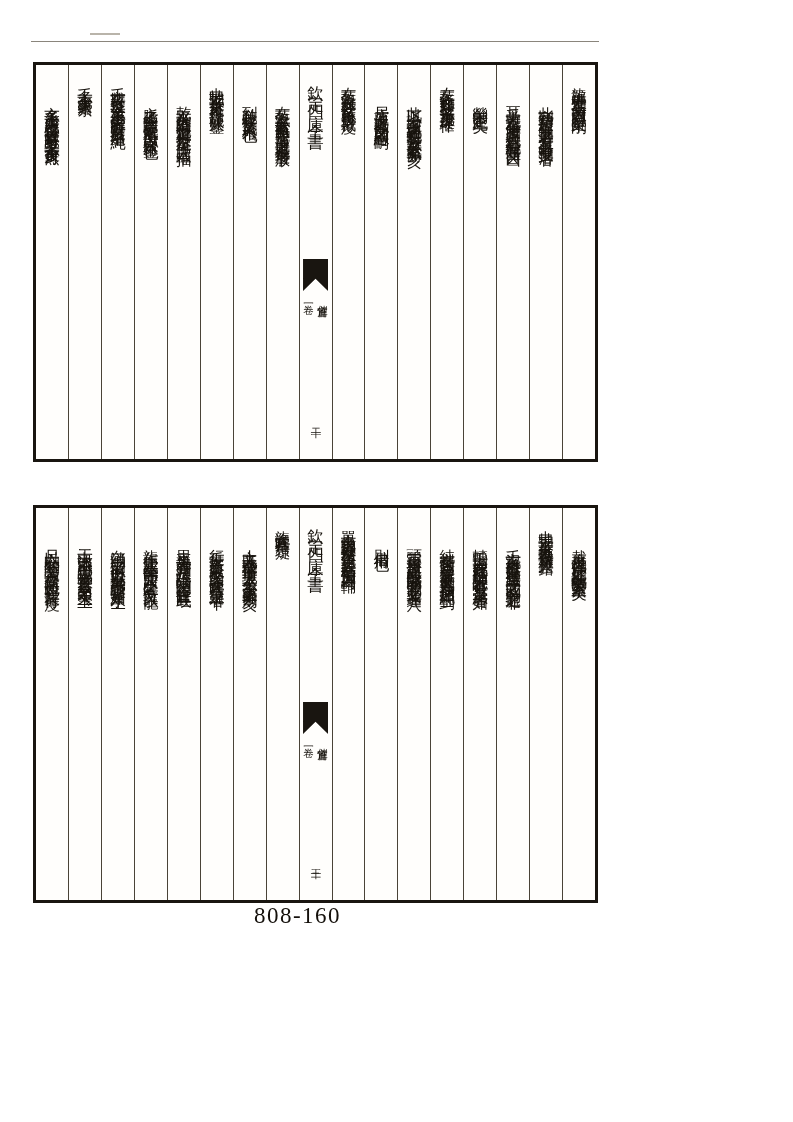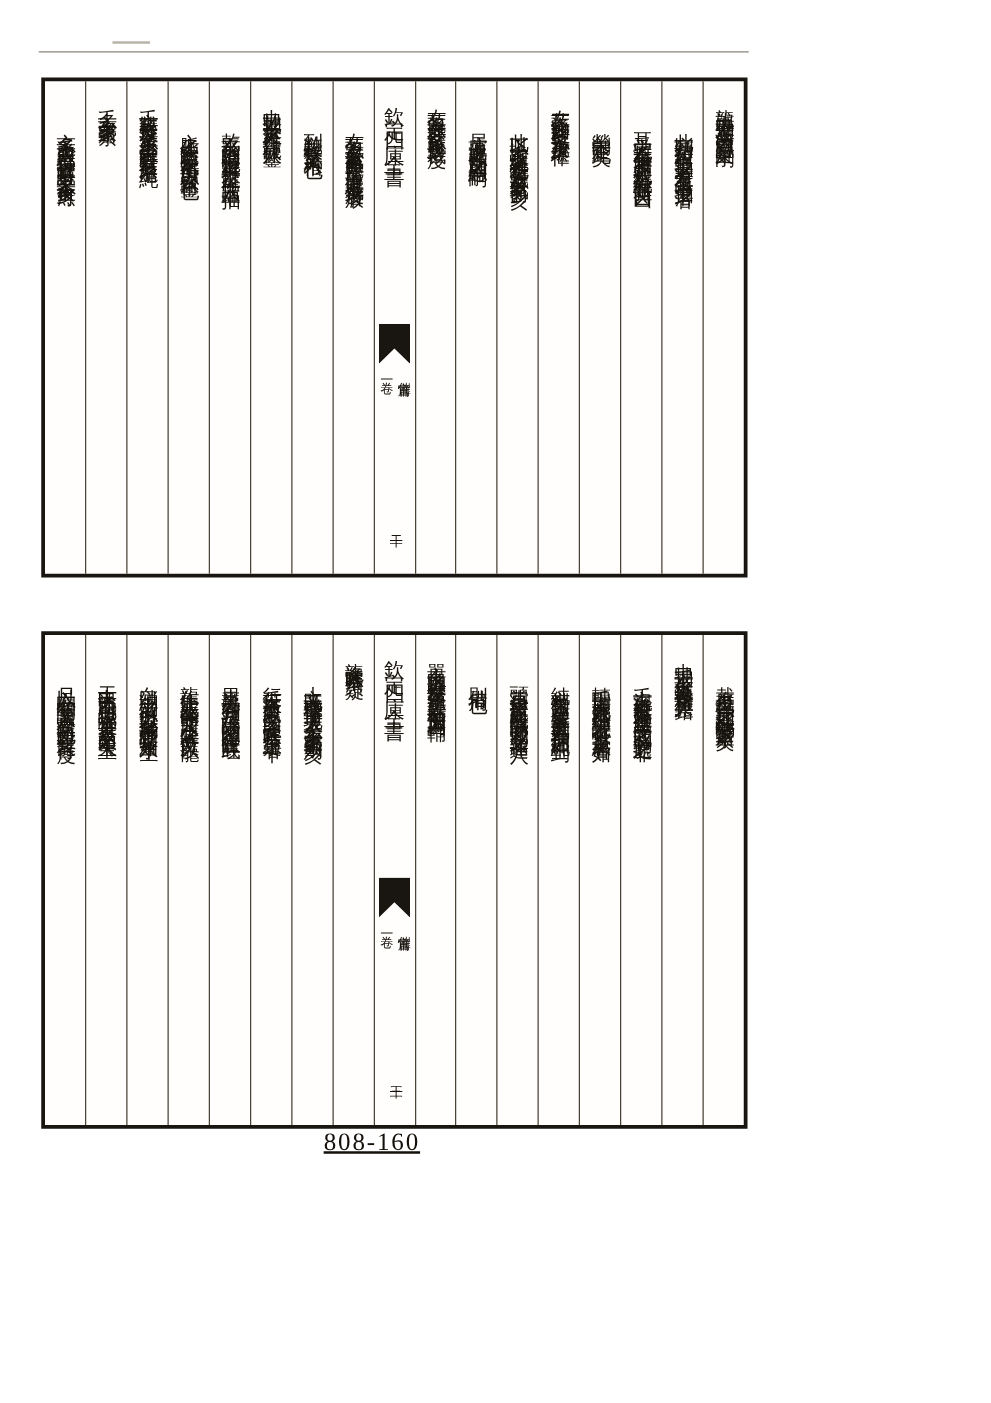--- a/index.html
+++ b/index.html
@@ -29,22 +29,22 @@
                   padding-top:8px;height:176px;}
   .fishtail{width:25px;height:32px;background:#191510;margin-top:10px;flex:none;
             clip-path:polygon(0 0,100% 0,100% 100%,50% 62%,0 100%);}
   .book-vol{display:flex;flex-direction:row-reverse;margin-top:6px;gap:1px;flex:none;}
   .mini{writing-mode:vertical-rl;text-orientation:upright;font-size:10.5px;
         letter-spacing:1px;line-height:13px;}
   .folio{margin-top:auto;margin-bottom:38px;writing-mode:vertical-rl;text-orientation:upright;
          font-size:10.5px;letter-spacing:1px;line-height:14px;flex:none;}
 
   .footer{position:absolute;top:903px;left:230px;width:135px;text-align:center;
-          font-size:20px;letter-spacing:1.5px;color:#14100b;
-          font-family:"Liberation Serif","DejaVu Serif",serif;text-decoration:underline;}
+          font-size:23px;letter-spacing:1.5px;color:#14100b;
+          font-family:"Liberation Serif","DejaVu Serif",serif;}
 </style>
 </head>
 <body>
 
 <div class="page">
   <div class="scan-edge-top"></div>
   <div class="scan-edge-top2"></div>
 
   <div class="block" id="block-0">
       <div class="col verse">龍辨中抽左右落吉凶官爵定榮削</div>

